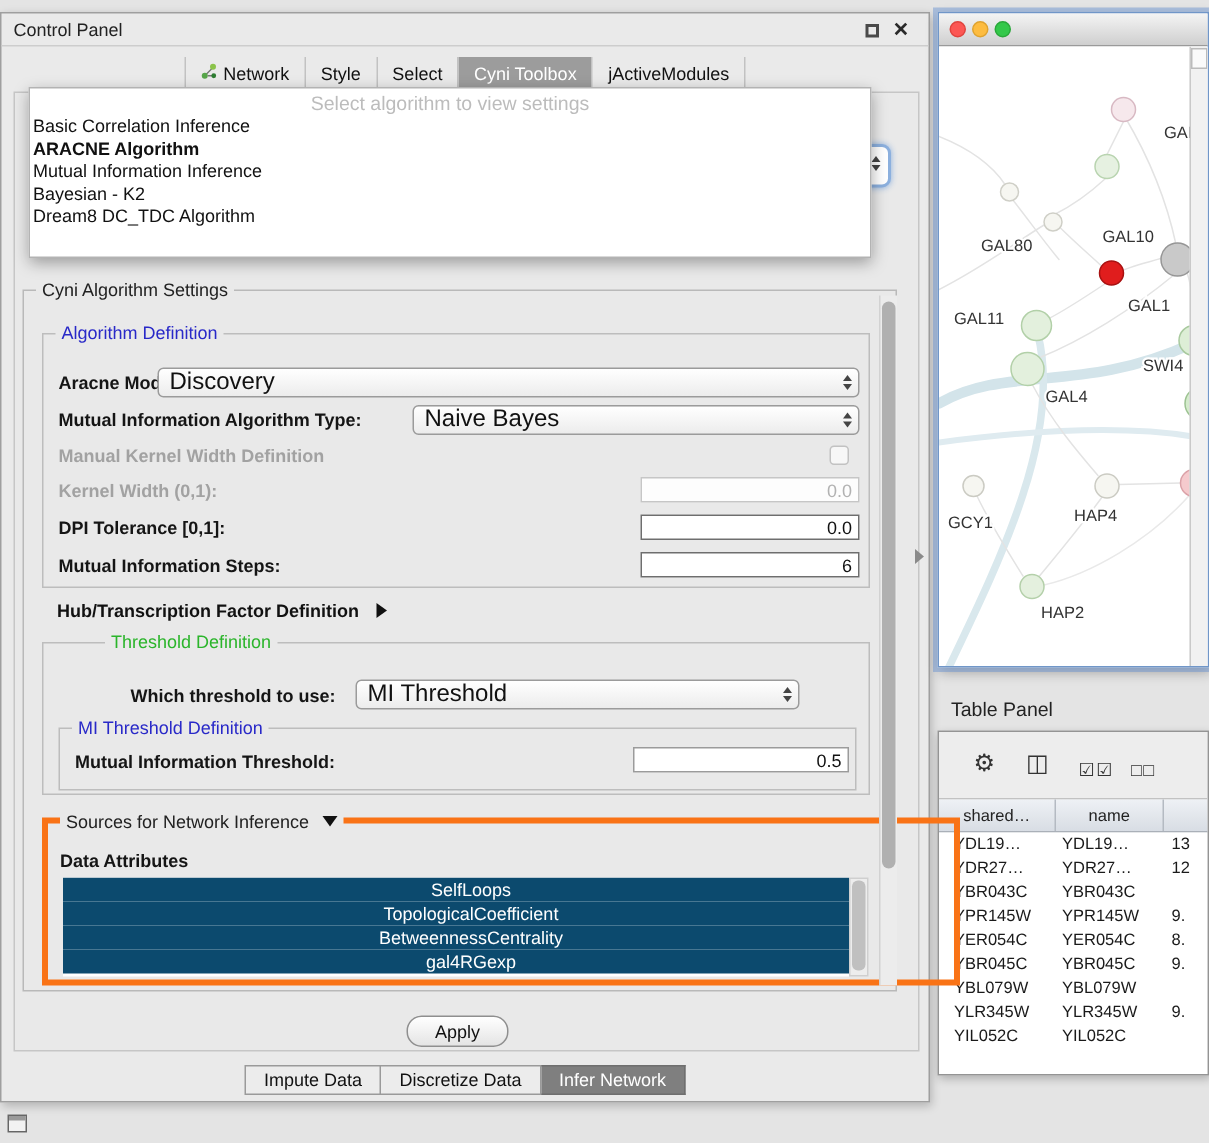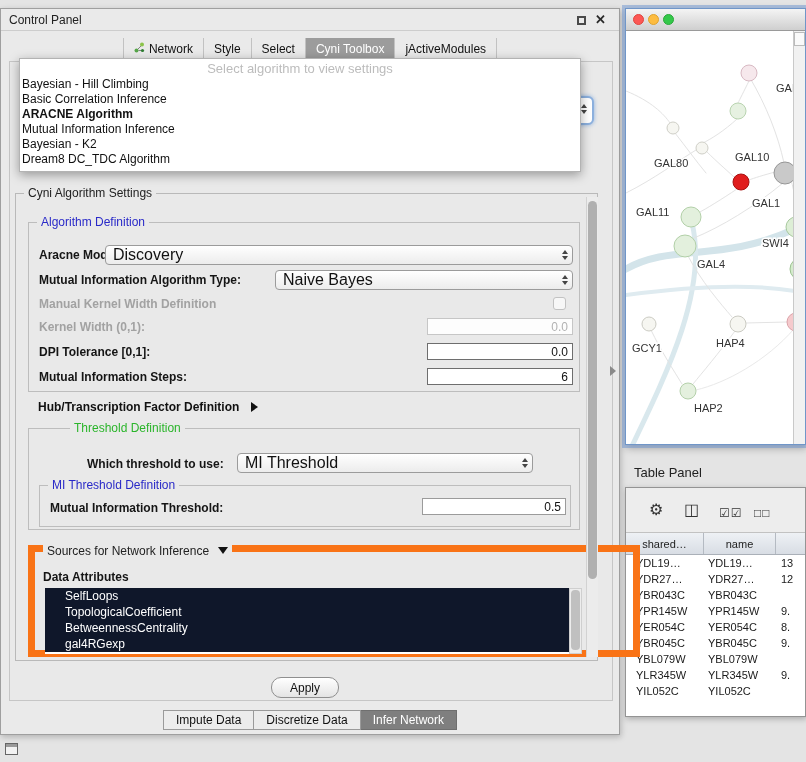--- a/index.html
+++ b/index.html
@@ -86,25 +86,25 @@
   .tri-dn { display:inline-block; width:0; height:0; border-left:5px solid transparent;
         border-right:5px solid transparent; border-top:7px solid #111;
         margin-left:6px; vertical-align:1px; }
 
   .thr-group { position:absolute; left:12px; top:234px; width:552px; height:102px;
         border:1px solid #bdbdbd; }
   .mi-group { position:absolute; left:10px; top:56px; width:532px; height:42px;
         border:1px solid #bdbdbd; }
 
   .src-group { position:absolute; left:12px; top:351px; width:612px; height:112px;
-        border:7px solid #f97316; }
+        border:4px solid #f97316;text-align:center; }
   .attr-list { position:absolute; left:10px; top:36px; width:524px; height:66px;
         background:#fff; overflow:hidden; }
   .attr-item { height:16px; line-height:16px; padding-left:20px; font-size:12px;
-        color:#fff; background:#0f172a; }
+        color:#fff; background:#0c4a6e; }
   .attr-scroll { position:absolute; left:534px; top:36px; width:13px; height:66px;
         background:#ededed; border:1px solid #cfcfcf; }
   .attr-thumb { position:absolute; left:1px; top:1px; width:9px; height:60px;
         background:#c0c0c0; border-radius:4px; }
 
   .apply-btn { position:absolute; left:270px; top:668px; width:68px; height:21px;
         border:1px solid #8f8f8f; border-radius:10px;
         background:linear-gradient(#ffffff,#e4e4e4); font-size:12px; color:#111;
         display:flex; align-items:center; justify-content:center; z-index:3; }
 
@@ -203,21 +203,20 @@
   <div class="focus-frag">
     <span class="arrows" style="right:5px; top:6px;">
       <span class="tri-up"></span>
         <span class="tri-down"></span>
     </span>
   </div>
 
   <div class="popup">
     <div class="popup-prompt">Select algorithm to view settings</div>
     <div>
-        <div class="popup-item">Bayesian - Hill Climbing</div>
         <div class="popup-item">Basic Correlation Inference</div>
         <div class="popup-item sel">ARACNE Algorithm</div>
         <div class="popup-item">Mutual Information Inference</div>
         <div class="popup-item">Bayesian - K2</div>
         <div class="popup-item">Dream8 DC_TDC Algorithm</div>
       </div>
   </div>
 
   <div class="settings-group">
     <span class="group-title">Cyni Algorithm Settings</span>

